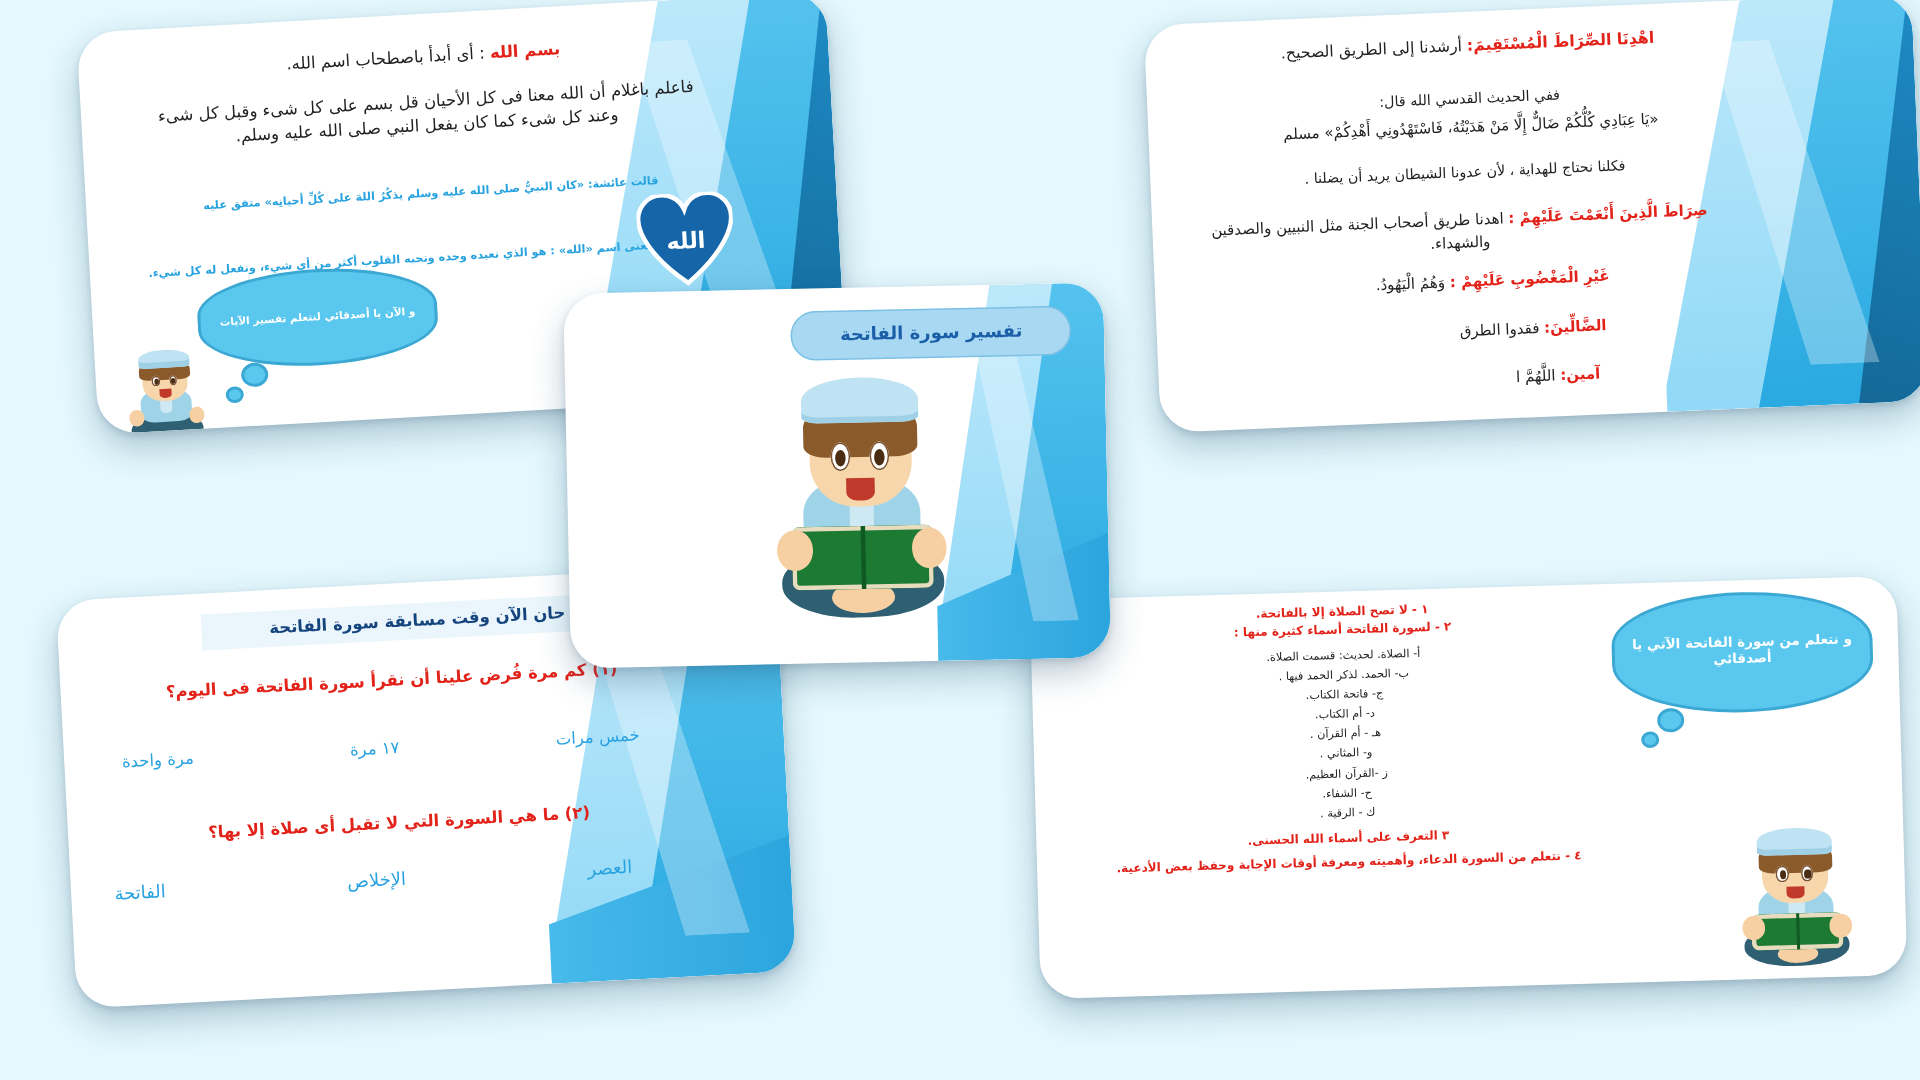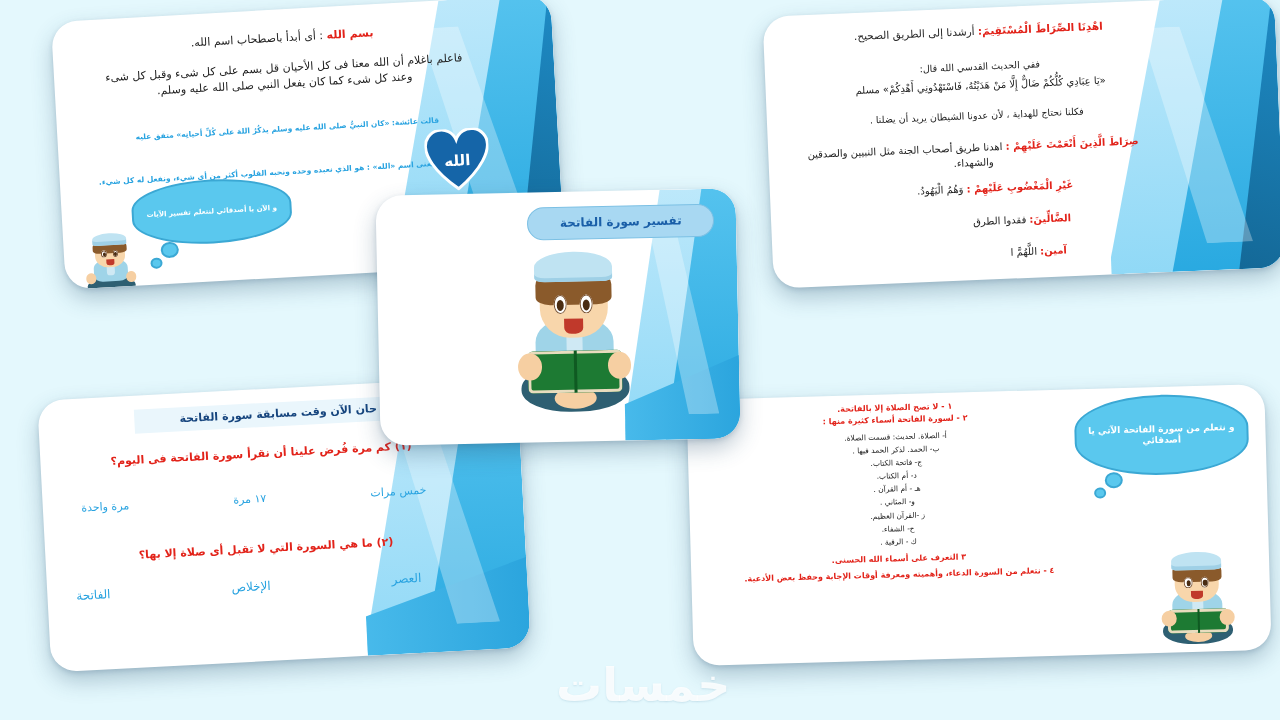--- a/index.html
+++ b/index.html
@@ -358,15 +358,14 @@
         <i class="eyel"></i>
           <i class="eyer"></i>
           <i class="pupl"></i>
           <i class="pupr"></i>
           <i class="mouth"></i>
       </div>
 
     </div>
   </div>
 
-  <div class="watermark" style="left:556px; top:658px;">خمسات</div>
 
 </div>
 
 </body></html>

